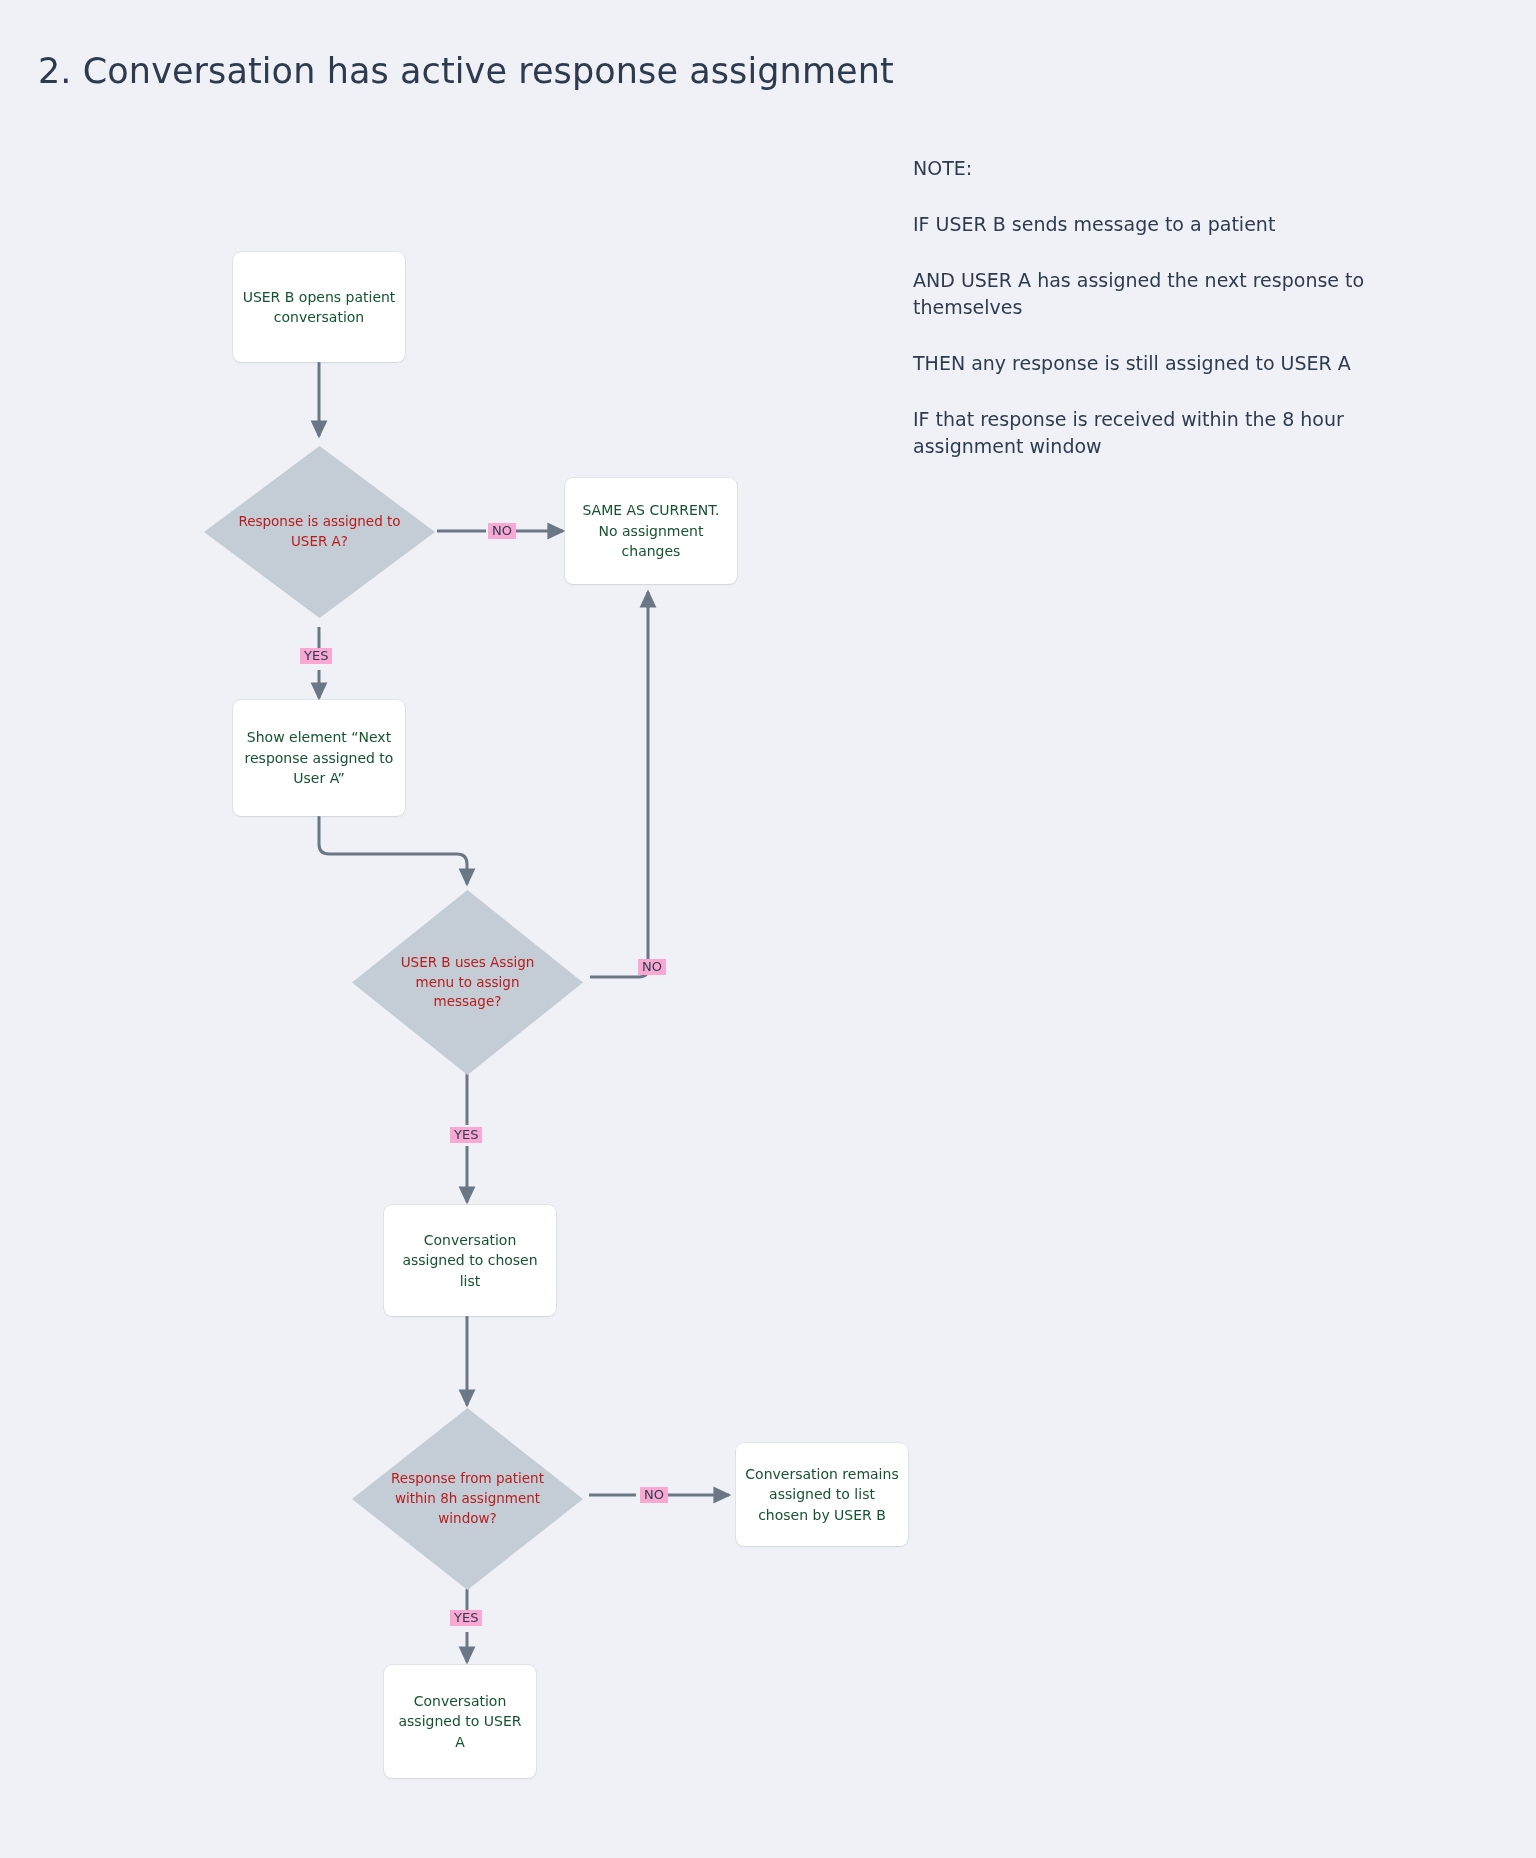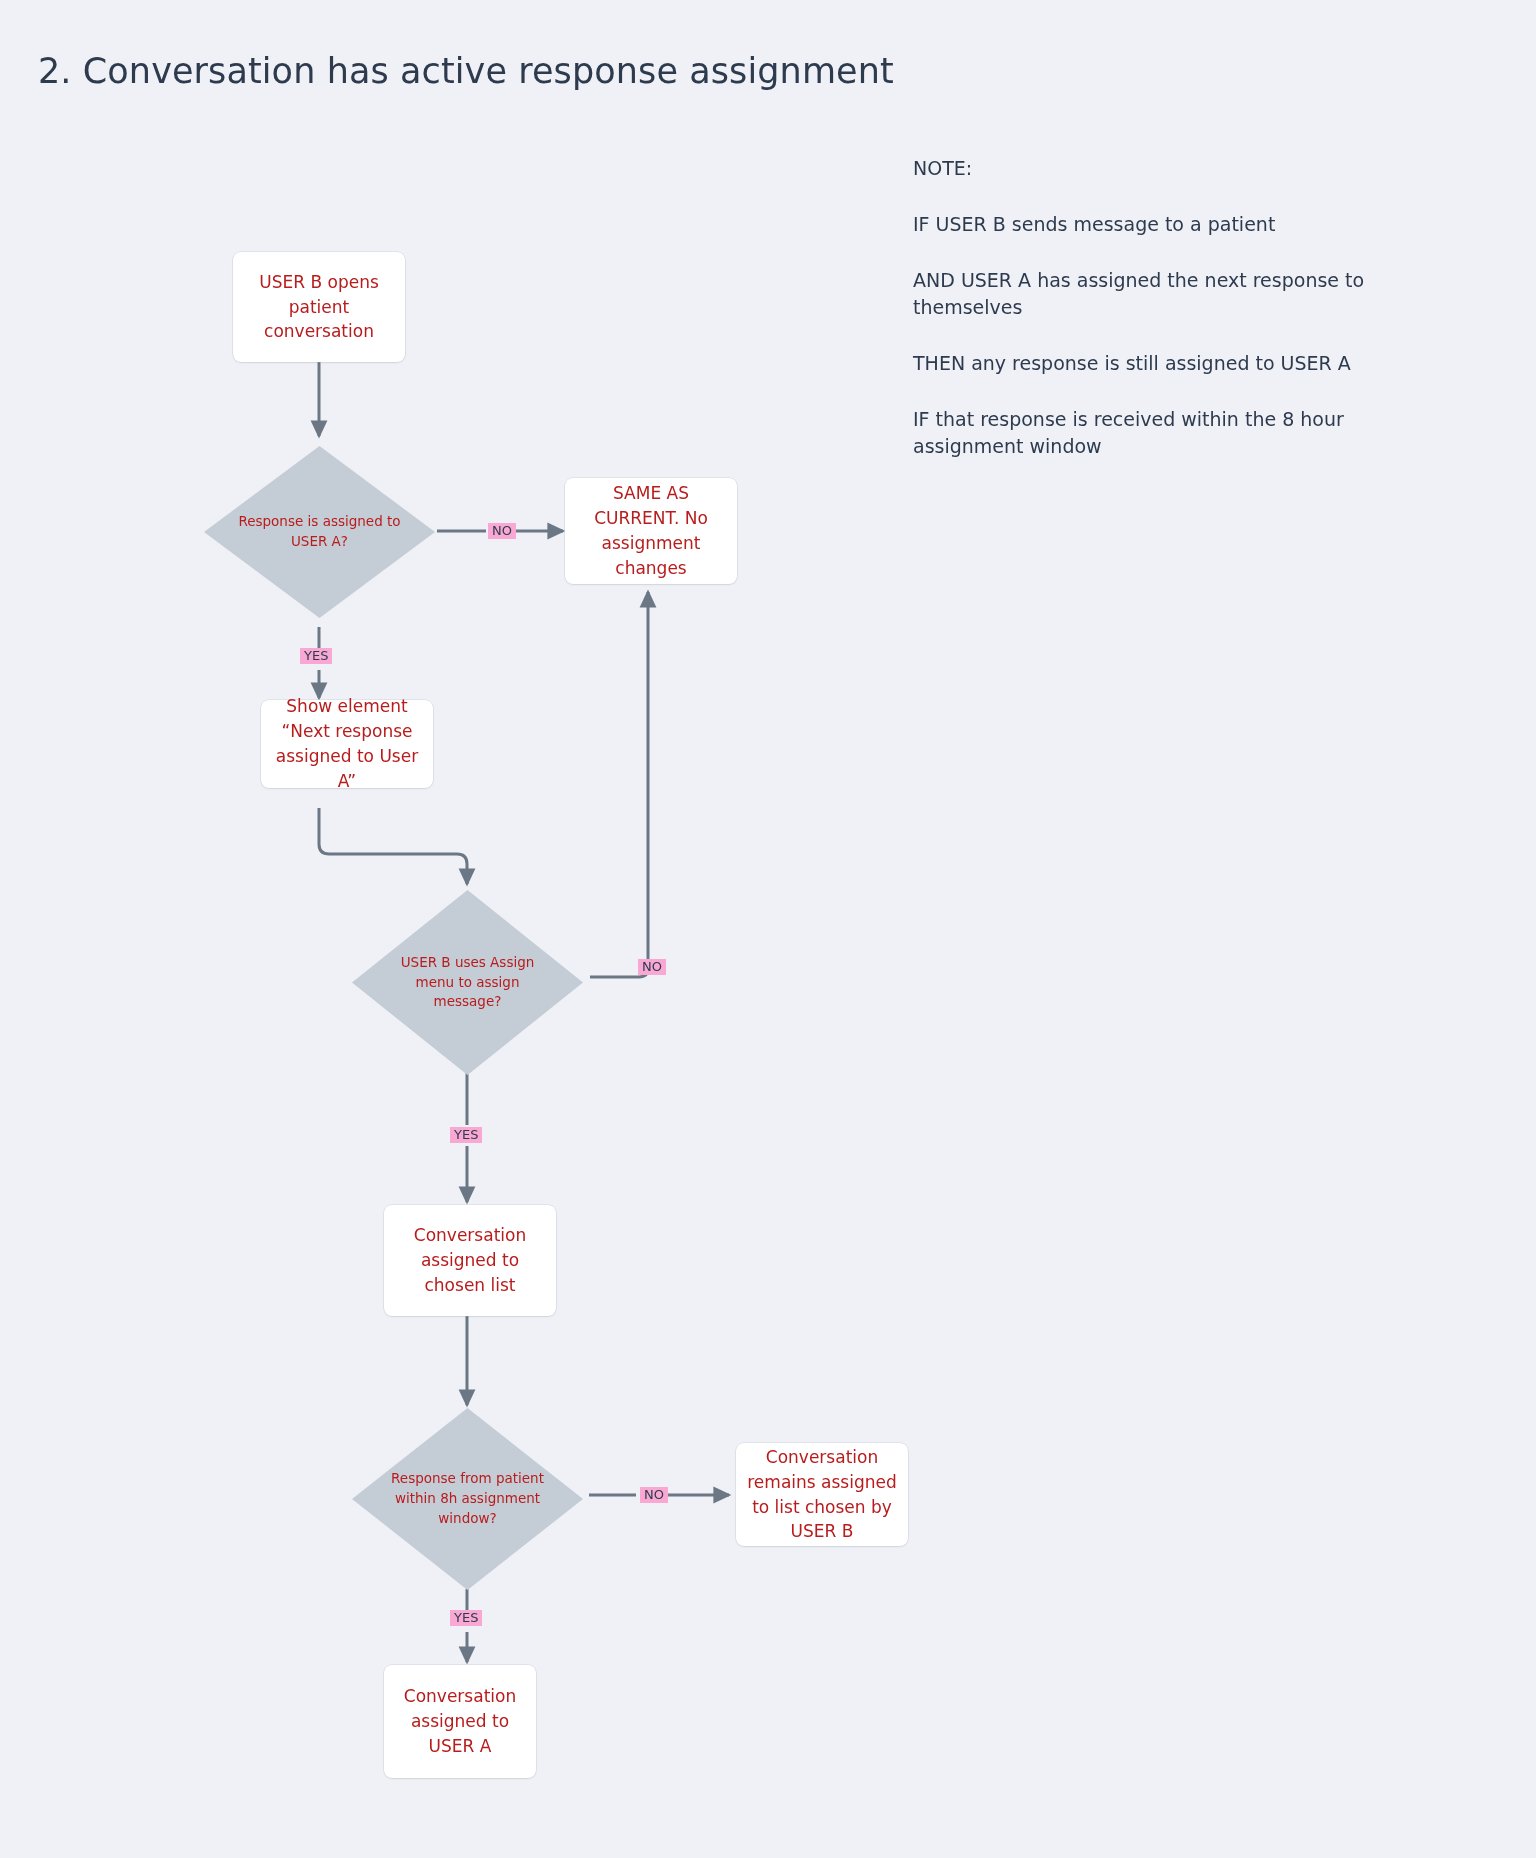--- a/index.html
+++ b/index.html
@@ -62,23 +62,23 @@
     align-items: center;
     justify-content: center;
     text-align: center;
   }
   .node-process {
     background: #ffffff;
     border-radius: 8px;
     box-shadow: 0 1px 2px rgba(60,70,90,0.10), 0 0 0 0.5px rgba(190,198,210,0.55);
   }
   .node-process .node-text {
-    font-size: 17px;
+    font-size: 14px;
     line-height: 1.46;
-    color: #b91c1c;
+    color: #14532d;
     padding: 0 8px;
   }
   .node-decision {
     background: transparent;
   }
   .diamond-shape {
     position: absolute;
     left: 0; top: 0;
     width: 100%;
     height: 100%;
@@ -157,21 +157,21 @@
 
   <div class="node node-decision" style="left:204px; top:446px; width:231px; height:172px;">
     <span class="diamond-shape"></span>
     <span class="node-text">Response is assigned to USER A?</span>
   </div>
 
   <div class="node node-process" style="left:565px; top:478px; width:172px; height:106px;">
     <span class="node-text">SAME AS CURRENT. No assignment changes</span>
   </div>
 
-  <div class="node node-process" style="left:233px; top:700px; width:172px; height:88px;margin-left:28px;">
+  <div class="node node-process" style="left:233px; top:700px; width:172px; height:116px;">
     <span class="node-text">Show element “Next response assigned to User A”</span>
   </div>
 
   <div class="node node-decision" style="left:352px; top:890px; width:231px; height:185px;">
     <span class="diamond-shape"></span>
     <span class="node-text">USER B uses Assign menu to assign message?</span>
   </div>
 
   <div class="node node-process" style="left:384px; top:1205px; width:172px; height:111px;">
     <span class="node-text">Conversation assigned to chosen list</span>

